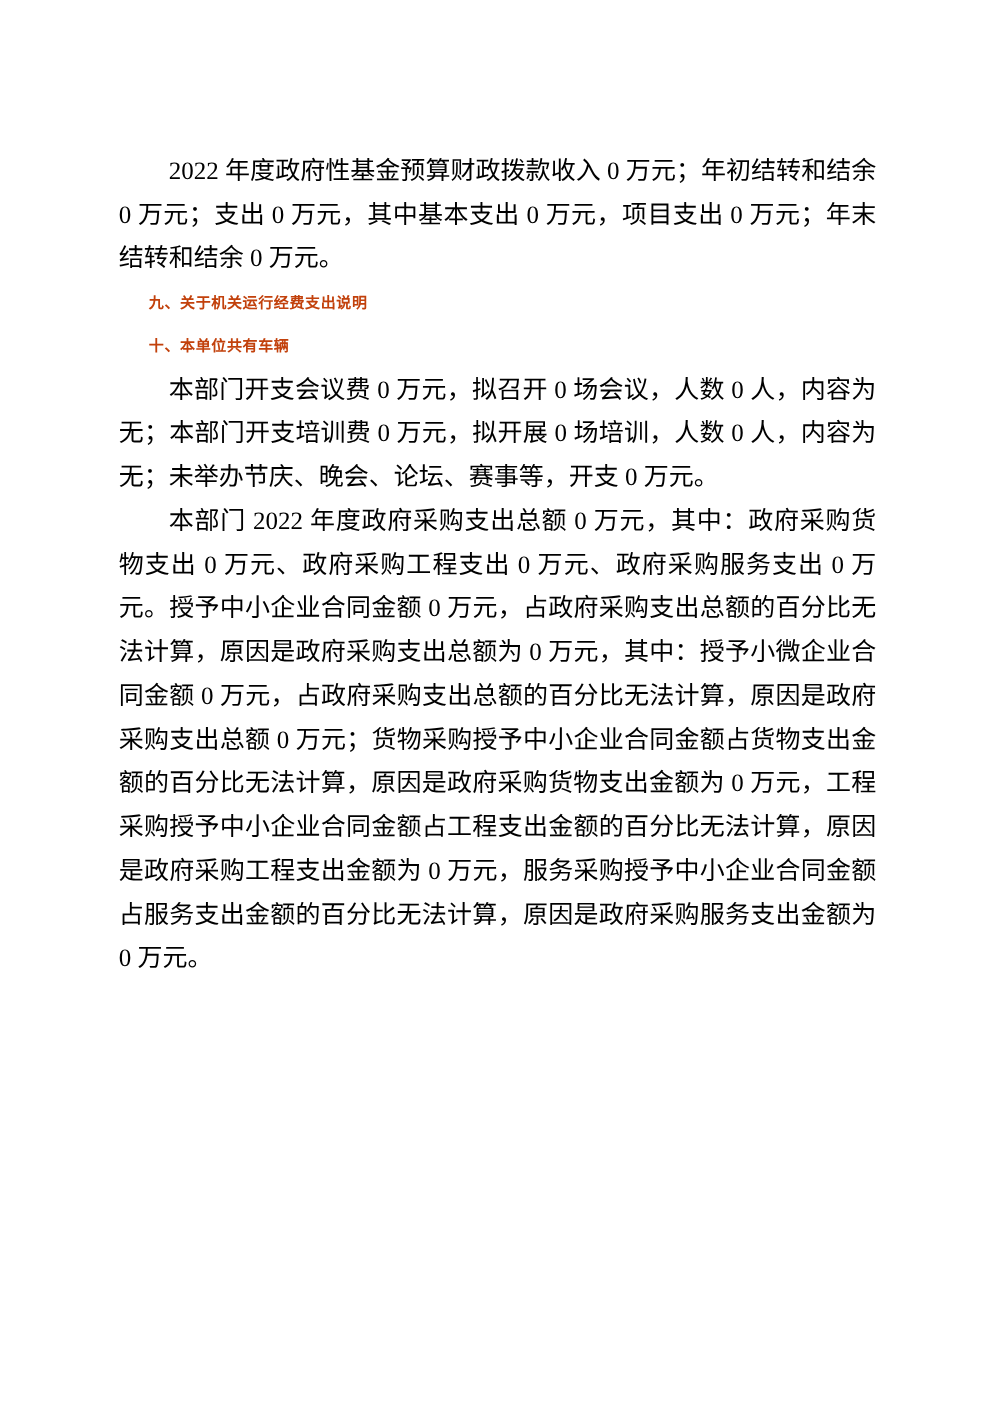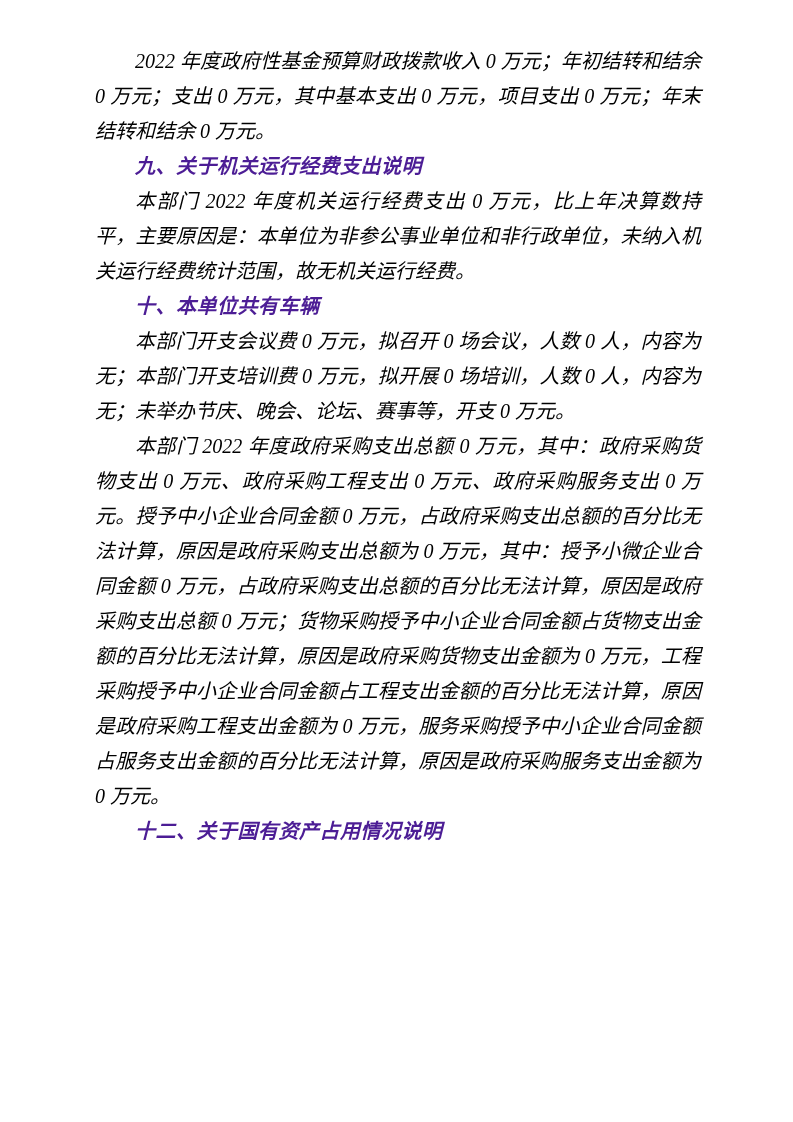--- a/index.html
+++ b/index.html
@@ -8,67 +8,64 @@
     padding: 0;
     background: #ffffff;
   }
   .page {
     position: relative;
     width: 793px;
     height: 1122px;
     margin: 0 auto;
     background: #ffffff;
     box-sizing: border-box;
-    padding: 44px 92px 0 95px;
+    padding: 120px 92px 0 95px;
     overflow: hidden;
-    font-style: italic;
   }
   .doc-body {
     width: 100%;
     color: #000000;
   }
   .para {
     margin: 0;
     font-family: "Liberation Serif", "DejaVu Serif", serif;
     font-size: 20px;
     line-height: 35px;
     text-align: justify;
     text-justify: inter-ideograph;
     text-indent: 2em;
     color: #000000;
     word-break: break-all;
   }
   .heading {
     margin: 0;
     font-family: "Liberation Sans", "DejaVu Sans", sans-serif;
-    font-size: 20px;
+    font-size: 12px;
     font-weight: 700;
     line-height: 35px;
     text-align: left;
     text-indent: 2em;
-    color: #4c1d95;
+    color: #c2410c;
     letter-spacing: 0.5px;
   }
 </style>
 </head>
 <body>
 
 <div class="page">
   <div class="doc-body">
 
     <p class="para">2022 年度政府性基金预算财政拨款收入 0 万元；年初结转和结余 0 万元；支出 0 万元，其中基本支出 0 万元，项目支出 0 万元；年末结转和结余 0 万元。</p>
 
     <h2 class="heading">九、关于机关运行经费支出说明</h2>
 
-    <p class="para">本部门 2022 年度机关运行经费支出 0 万元，比上年决算数持平，主要原因是：本单位为非参公事业单位和非行政单位，未纳入机关运行经费统计范围，故无机关运行经费。</p>
 
     <h2 class="heading">十、本单位共有车辆</h2>
 
     <p class="para">本部门开支会议费 0 万元，拟召开 0 场会议，人数 0 人，内容为无；本部门开支培训费 0 万元，拟开展 0 场培训，人数 0 人，内容为无；未举办节庆、晚会、论坛、赛事等，开支 0 万元。</p>
 
 
     <p class="para">本部门 2022 年度政府采购支出总额 0 万元，其中：政府采购货物支出 0 万元、政府采购工程支出 0 万元、政府采购服务支出 0 万元。授予中小企业合同金额 0 万元，占政府采购支出总额的百分比无法计算，原因是政府采购支出总额为 0 万元，其中：授予小微企业合同金额 0 万元，占政府采购支出总额的百分比无法计算，原因是政府采购支出总额 0 万元；货物采购授予中小企业合同金额占货物支出金额的百分比无法计算，原因是政府采购货物支出金额为 0 万元，工程采购授予中小企业合同金额占工程支出金额的百分比无法计算，原因是政府采购工程支出金额为 0 万元，服务采购授予中小企业合同金额占服务支出金额的百分比无法计算，原因是政府采购服务支出金额为 0 万元。</p>
 
-    <h2 class="heading">十二、关于国有资产占用情况说明</h2>
 
 
   </div>
 </div>
 
 </body></html>

